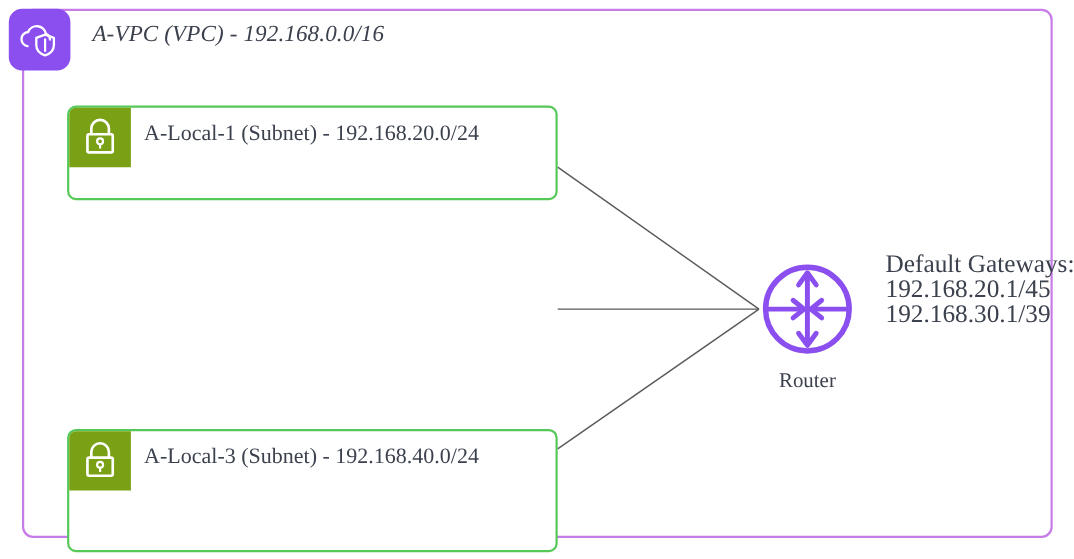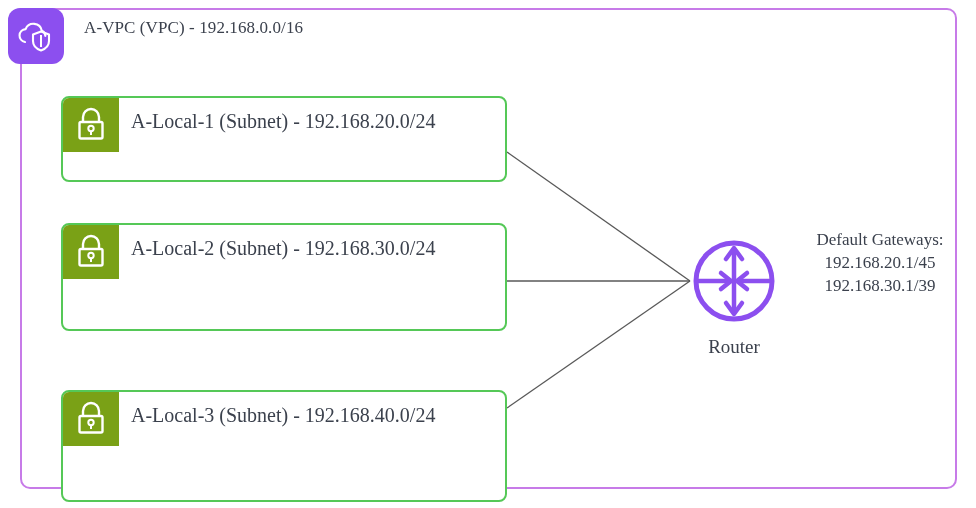--- a/index.html
+++ b/index.html
@@ -39,24 +39,25 @@
     border-radius: 12px;
     background: #8C4FEF;
     display: flex;
     align-items: center;
     justify-content: center;
   }
   .vpc-title {
     position: absolute;
     left: 84px;
     top: 18px;
-    font-size: 17px;
+    font-size: 21px;
     color: #3b414d;
     white-space: nowrap;
     letter-spacing: .1px;
+    font-style: italic;
   }
 
   
   .subnet {
     position: absolute;
     left: 61px;
     width: 446px;
     box-sizing: border-box;
     border: 2px solid #55C857;
     border-radius: 8px;
@@ -106,21 +107,21 @@
     font-family: Liberation Serif, serif;
   }
 
   
   .gateways {
     position: absolute;
     left: 805px;
     top: 228px;
     width: 150px;
     text-align: center;
-    font-size: 17px;
+    font-size: 23px;
     line-height: 23px;
     color: #3b414d;
     white-space: nowrap;
   }
 
   
   .links {
     position: absolute;
     left: 0;
     top: 0;
@@ -147,31 +148,20 @@
       <svg width="34" height="36" viewBox="0 0 34 36" xmlns="http://www.w3.org/2000/svg">
         <path d="M9 15 V10 a8 8 0 0 1 16 0 v5" fill="none" stroke="#ffffff" stroke-width="2.4"></path>
         <rect x="5.5" y="15" width="23" height="16.5" rx="1.5" fill="none" stroke="#ffffff" stroke-width="2.4"></rect>
         <circle cx="17" cy="21.5" r="2.7" fill="none" stroke="#ffffff" stroke-width="2"></circle>
         <line x1="17" y1="24" x2="17" y2="28" stroke="#ffffff" stroke-width="2"></line>
       </svg>
     </div>
     <div class="subnet-label">A-Local-1 (Subnet) - 192.168.20.0/24</div>
   </div>
 
-  <div class="subnet subnet-2">
-    <div class="subnet-lock">
-      <svg width="34" height="36" viewBox="0 0 34 36" xmlns="http://www.w3.org/2000/svg">
-        <path d="M9 15 V10 a8 8 0 0 1 16 0 v5" fill="none" stroke="#ffffff" stroke-width="2.4"></path>
-        <rect x="5.5" y="15" width="23" height="16.5" rx="1.5" fill="none" stroke="#ffffff" stroke-width="2.4"></rect>
-        <circle cx="17" cy="21.5" r="2.7" fill="none" stroke="#ffffff" stroke-width="2"></circle>
-        <line x1="17" y1="24" x2="17" y2="28" stroke="#ffffff" stroke-width="2"></line>
-      </svg>
-    </div>
-    <div class="subnet-label">A-Local-2 (Subnet) - 192.168.30.0/24</div>
-  </div>
 
   <div class="subnet subnet-3">
     <div class="subnet-lock">
       <svg width="34" height="36" viewBox="0 0 34 36" xmlns="http://www.w3.org/2000/svg">
         <path d="M9 15 V10 a8 8 0 0 1 16 0 v5" fill="none" stroke="#ffffff" stroke-width="2.4"></path>
         <rect x="5.5" y="15" width="23" height="16.5" rx="1.5" fill="none" stroke="#ffffff" stroke-width="2.4"></rect>
         <circle cx="17" cy="21.5" r="2.7" fill="none" stroke="#ffffff" stroke-width="2"></circle>
         <line x1="17" y1="24" x2="17" y2="28" stroke="#ffffff" stroke-width="2"></line>
       </svg>
     </div>

